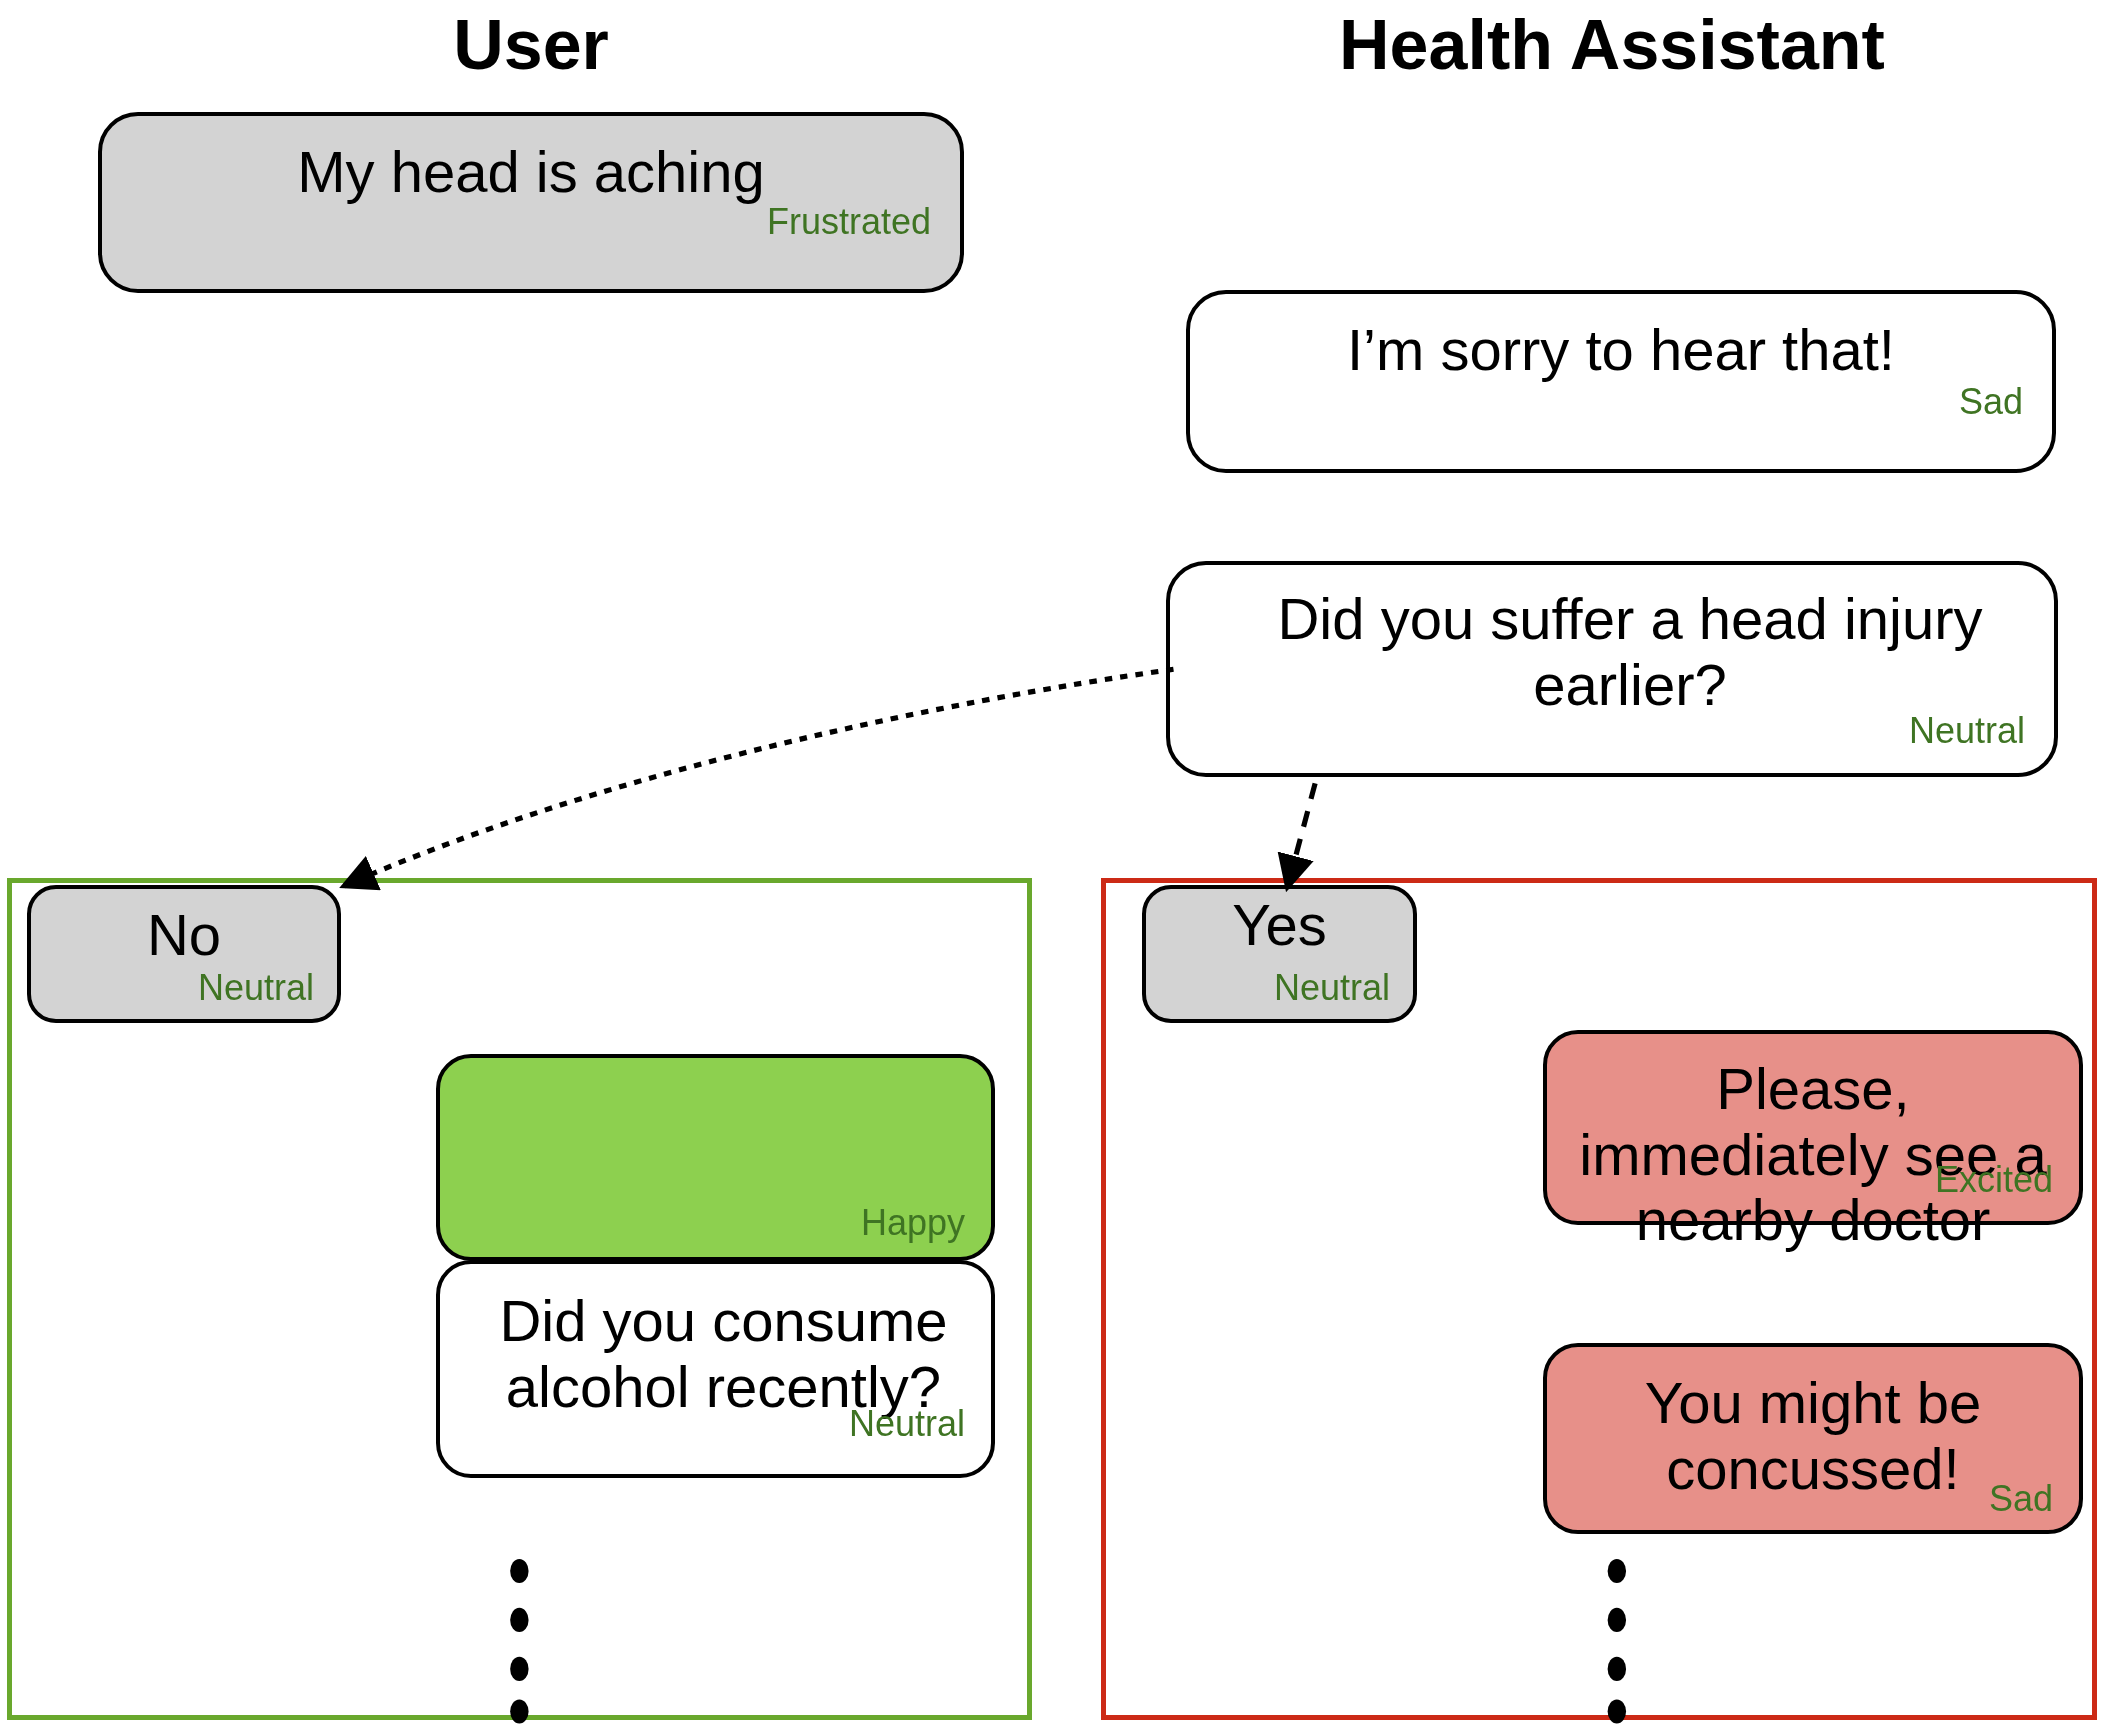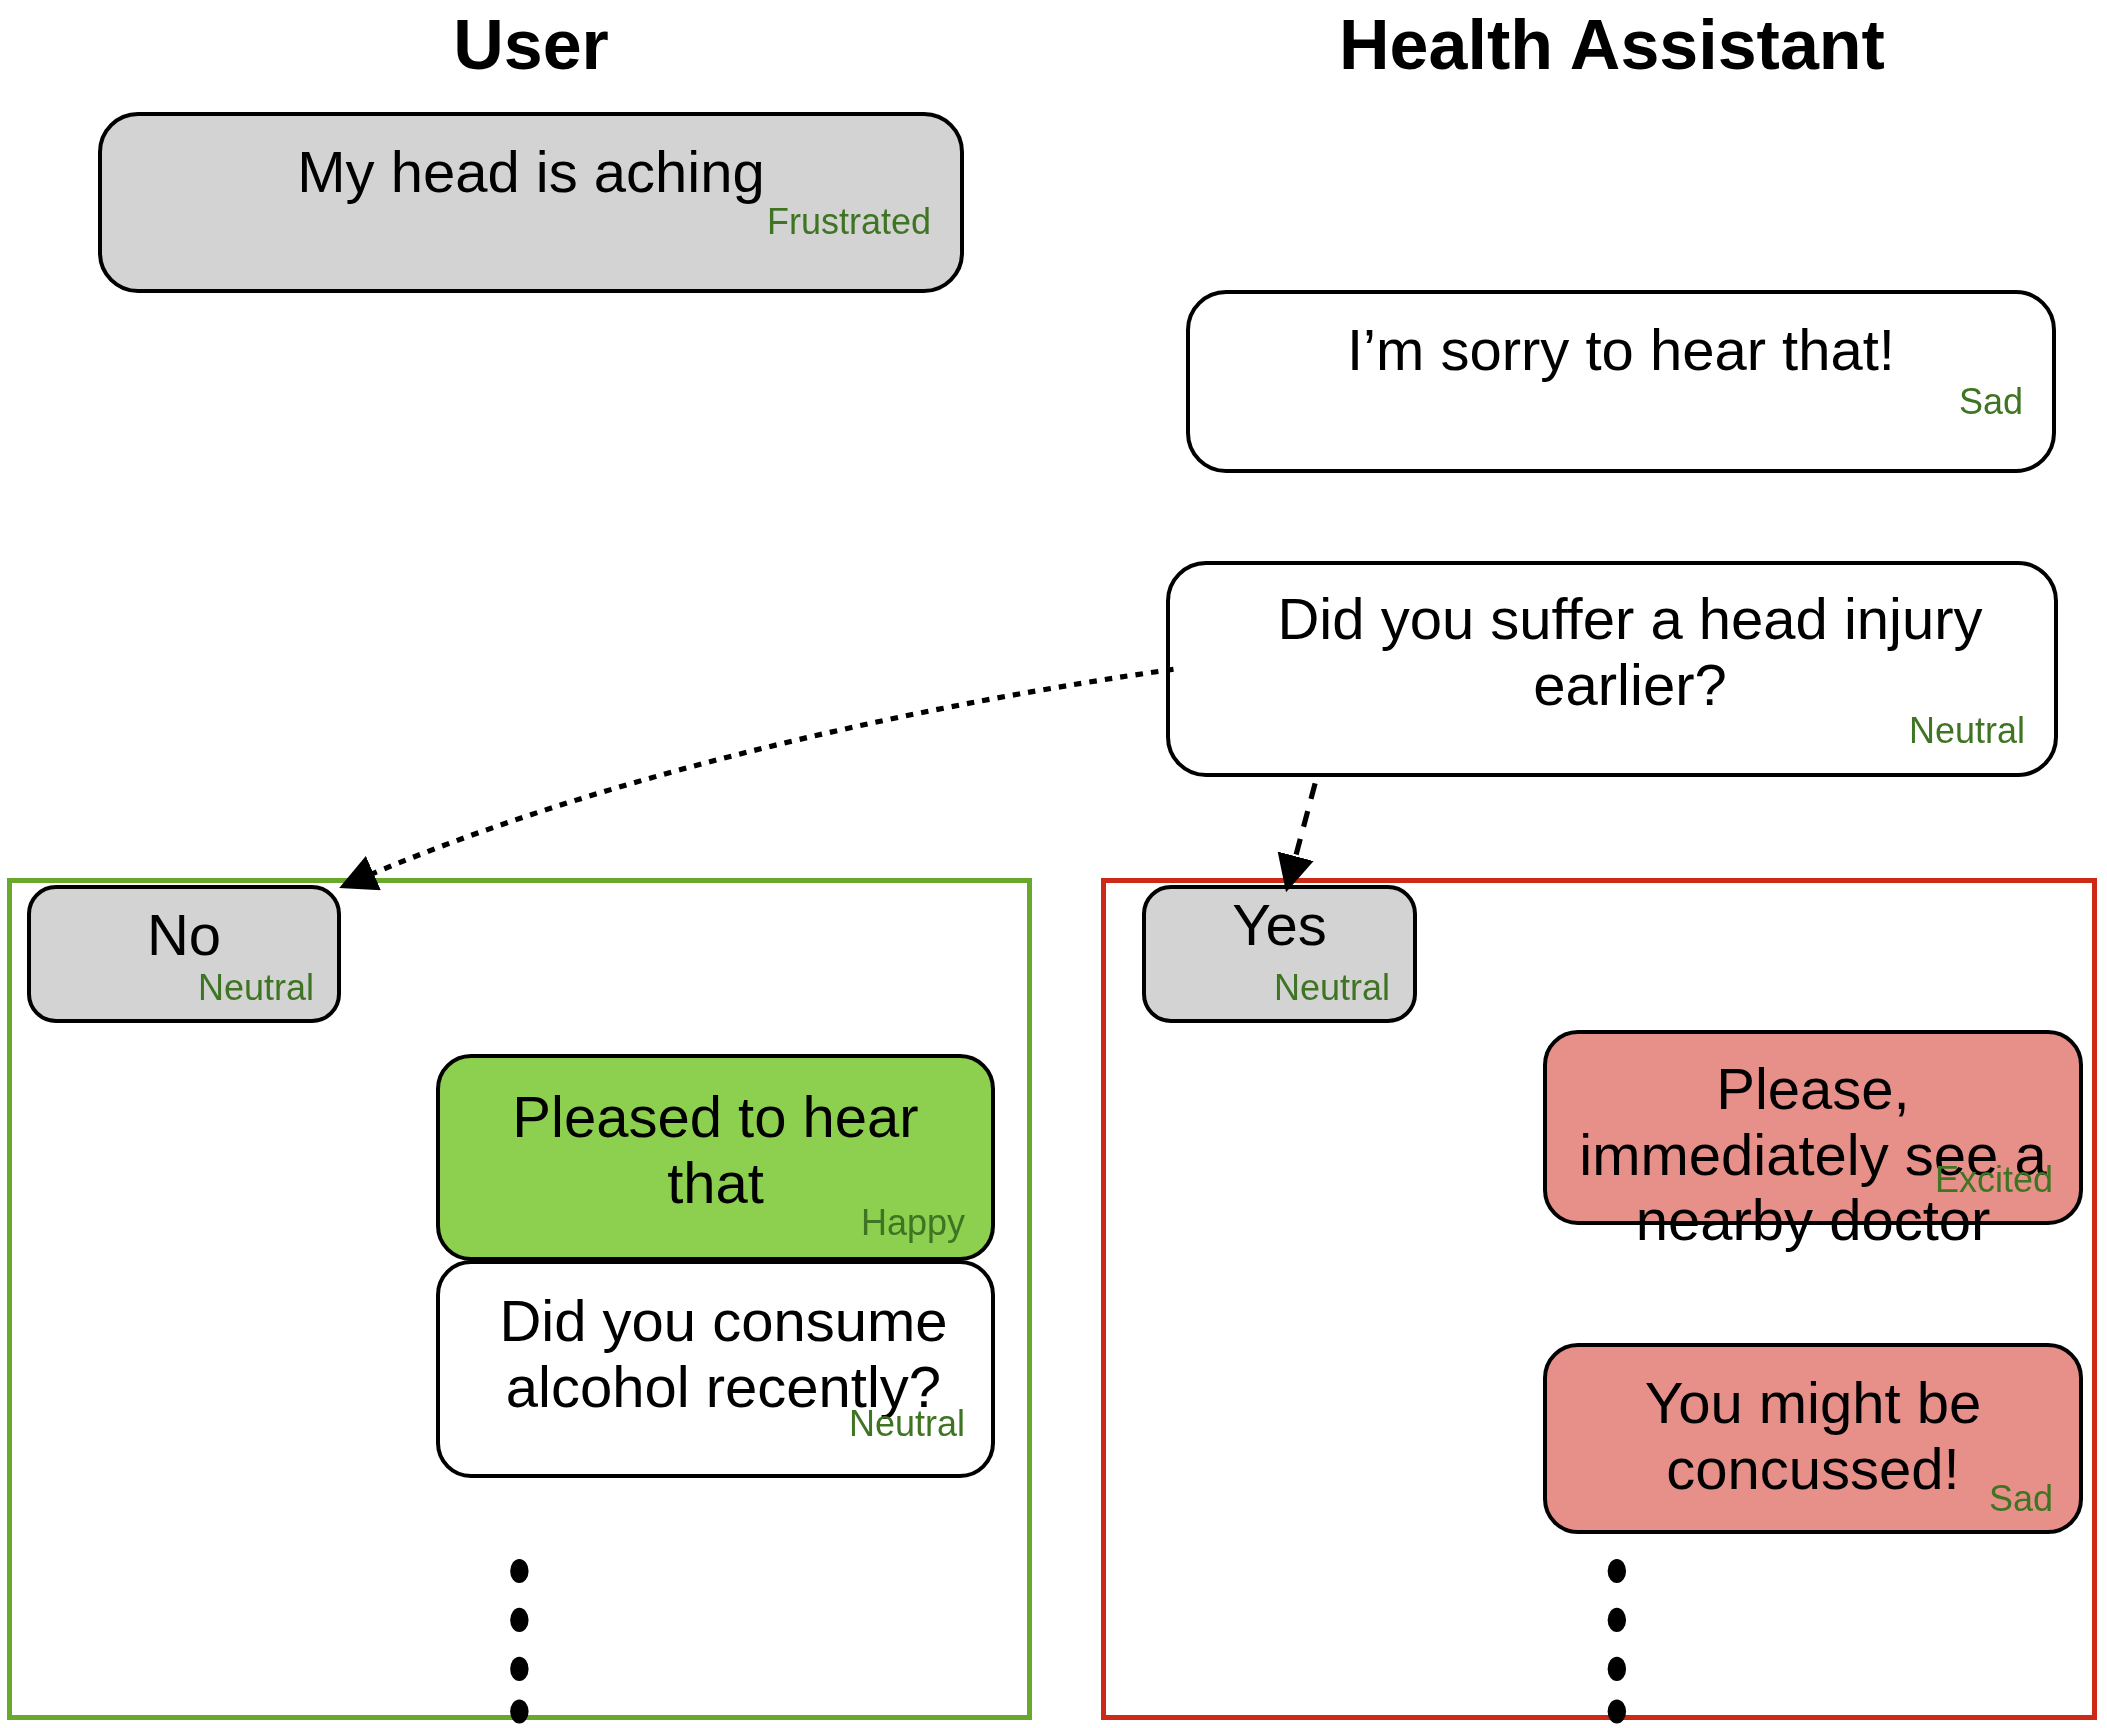--- a/index.html
+++ b/index.html
@@ -56,21 +56,20 @@
 
   <div class="branch-box box-green" style="left:7px;top:878px;width:1025px;height:842px;"></div>
   <div class="branch-box box-red" style="left:1101px;top:878px;width:996px;height:842px;"></div>
 
   <div class="bubble gray small-bubble" style="left:27px;top:885px;width:314px;height:138px;padding-top:12.7px;">
     <div class="btext">No</div>
     <div class="emotion" style="bottom:12.7px;right:23px;">Neutral</div>
   </div>
 
   <div class="bubble greenfill" style="left:436px;top:1054px;width:559px;height:207px;padding-top:26px;border-radius:35px;">
-    <div class="btext">Pleased to hear that</div>
     <div class="emotion" style="bottom:16px;right:26px;">Happy</div>
   </div>
 
   <div class="bubble" style="left:436px;top:1260px;width:559px;height:218px;padding-top:24px;border-radius:35px;padding-left:16px;">
     <div class="btext">Did you consume alcohol recently?</div>
     <div class="emotion" style="bottom:32px;right:26px;">Neutral</div>
   </div>
 
   <div class="bubble gray small-bubble" style="left:1142px;top:885px;width:275px;height:138px;padding-top:3px;">
     <div class="btext">Yes</div>

